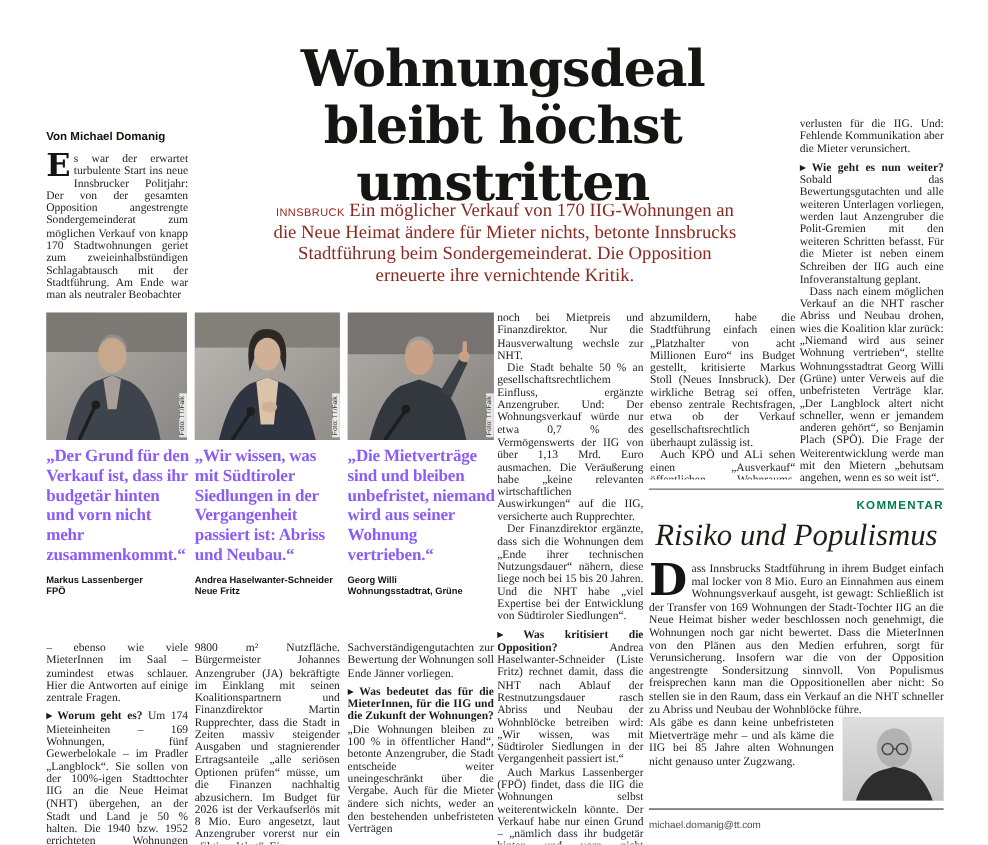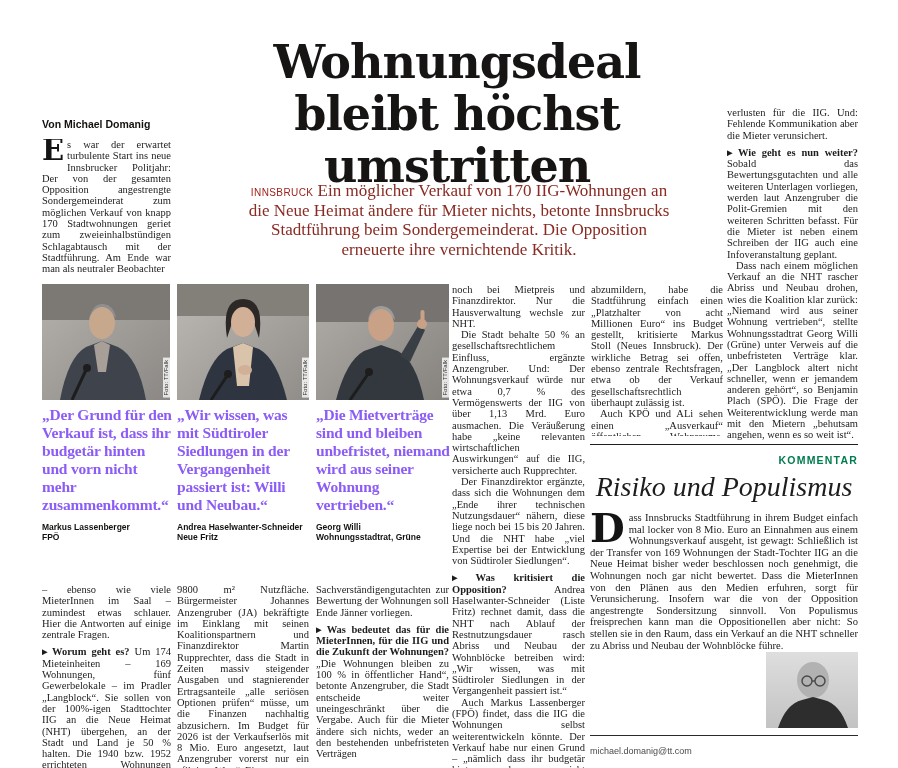--- a/index.html
+++ b/index.html
@@ -142,21 +142,21 @@
   </figure>
 
   <div class="quote q1">
     <div class="quote-text">„Der Grund für den Verkauf ist, dass ihr budgetär hinten und vorn nicht mehr zusammenkommt.“</div>
     <div class="quote-attr">
       <div>Markus Lassenberger</div>
       <div>FPÖ</div>
     </div>
   </div>
   <div class="quote q2">
-    <div class="quote-text">„Wir wissen, was mit Südtiroler Siedlungen in der Vergangenheit passiert ist: Willi und Neubau.“</div>
+    <div class="quote-text">„Wir wissen, was mit Südtiroler Siedlungen in der Vergangenheit passiert ist: Abriss und Neubau.“</div>
     <div class="quote-attr">
       <div>Andrea Haselwanter-Schneider</div>
       <div>Neue Fritz</div>
     </div>
   </div>
   <div class="quote q3">
     <div class="quote-text">„Die Mietverträge sind und bleiben unbefristet, niemand wird aus seiner Wohnung vertrieben.“</div>
     <div class="quote-attr">
       <div>Georg Willi</div>
       <div>Wohnungsstadtrat, Grüne</div>
@@ -191,20 +191,21 @@
     <p class="para indent"><span>Dass nach einem möglichen Verkauf an die NHT rascher Abriss und Neubau drohen, wies die Koalition klar zurück: „Niemand wird aus seiner Wohnung vertrieben“, stellte Wohnungsstadtrat Georg Willi (Grüne) unter Verweis auf die unbefristeten Verträge klar. „Der Langblock altert nicht schneller, wenn er jemandem anderen gehört“, so Benjamin Plach (SPÖ). Die Frage der Weiterentwicklung werde man mit den Mietern „behutsam angehen, wenn es so weit ist“.</span></p>
   </div>
 
   <aside class="kommentar">
     <div class="k-rule"></div>
     <div class="k-label">KOMMENTAR</div>
     <div class="k-title">Risiko und Populismus</div>
     <div class="k-body"><span class="k-dropcap">D</span><span>ass Innsbrucks Stadtführung in ihrem Budget einfach mal locker von 8 Mio. Euro an Einnahmen aus einem Wohnungsverkauf ausgeht, ist gewagt: Schließlich ist der Transfer von 169 Wohnungen der Stadt-Tochter IIG an die Neue Heimat bisher weder beschlossen noch genehmigt, die Wohnungen noch gar nicht bewertet. Dass die MieterInnen von den Plänen aus den Medien erfuhren, sorgt für Verunsicherung. Insofern war die von der Opposition angestrengte Sondersitzung sinnvoll. Von Populismus freisprechen kann man die Oppositionellen aber nicht: So stellen sie in den Raum, dass ein Verkauf an die NHT schneller zu Abriss und Neubau der Wohnblöcke führe.</span></div>
     <div class="k-row">
       <div class="k-left">
+        <span>Als gäbe es dann keine unbefristeten Mietverträge mehr – und als käme die IIG bei 85 Jahre alten Wohnungen nicht genauso unter Zugzwang.</span>
       </div>
       <div class="k-portrait">
         <svg viewBox="0 0 92 76" preserveAspectRatio="none">
           <defs>
               <linearGradient id="kpbg" x1="0" y1="0" x2="0" y2="1">
             <stop offset="0" stop-color="#dedede"></stop>
                 <stop offset="1" stop-color="#c3c3c3"></stop>
               </linearGradient>
             </defs>
           <rect width="92" height="76" fill="url(#kpbg)"></rect>

